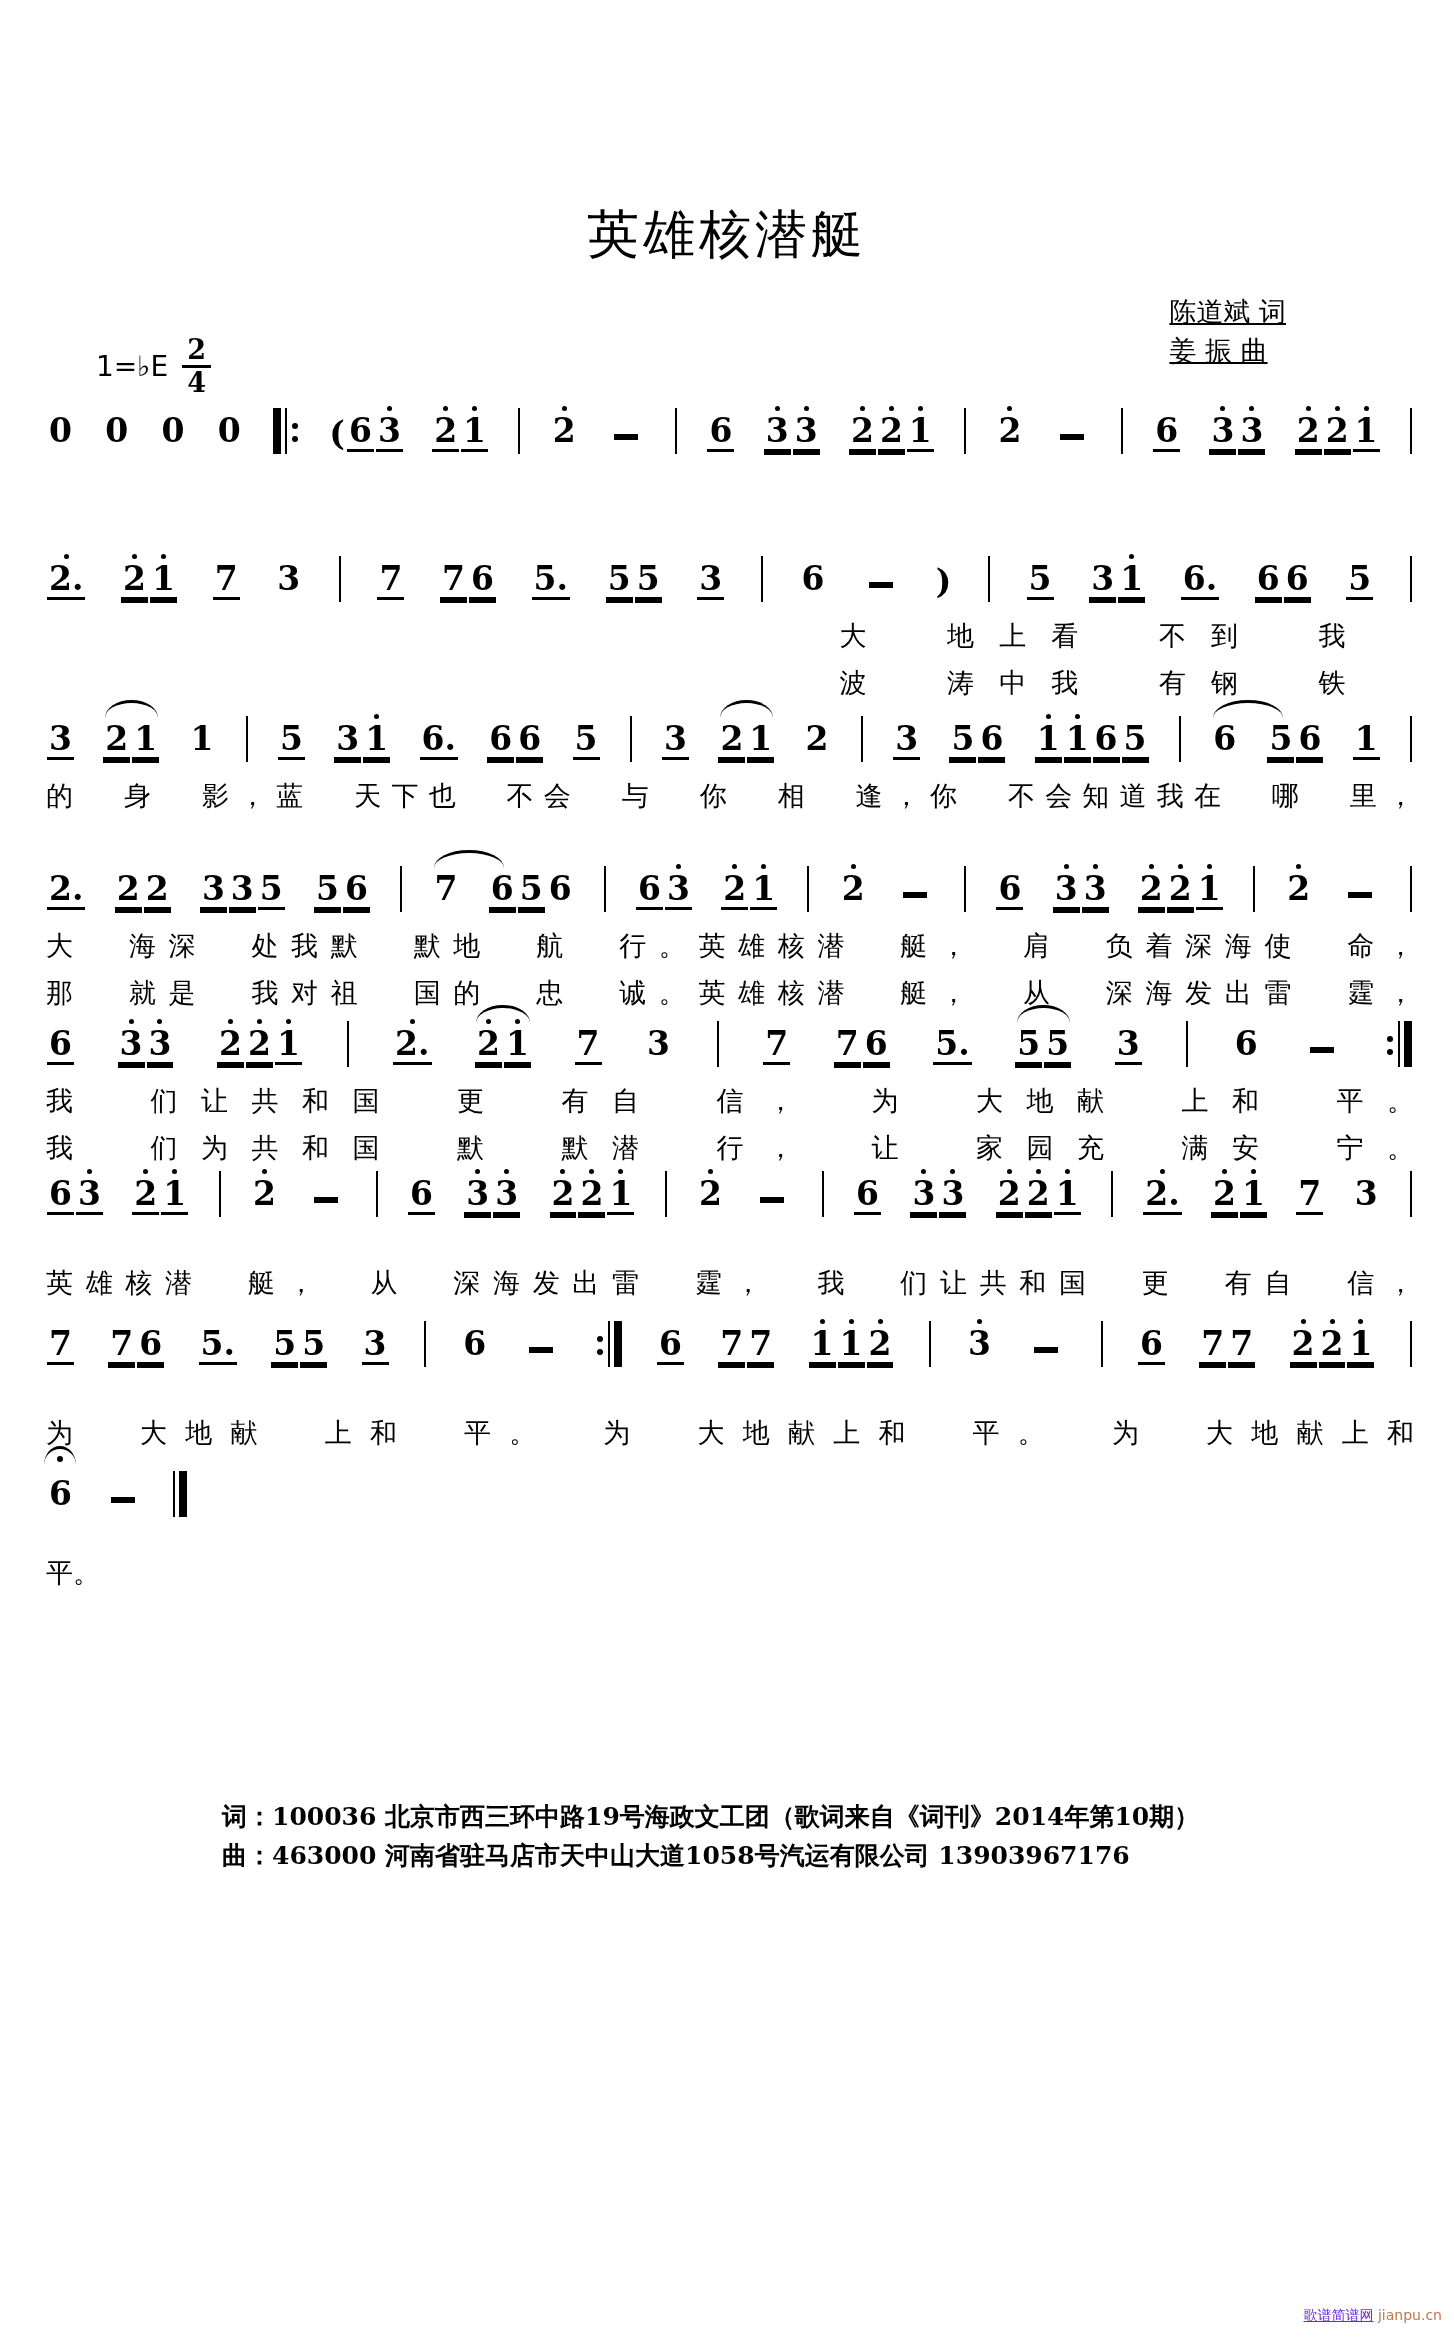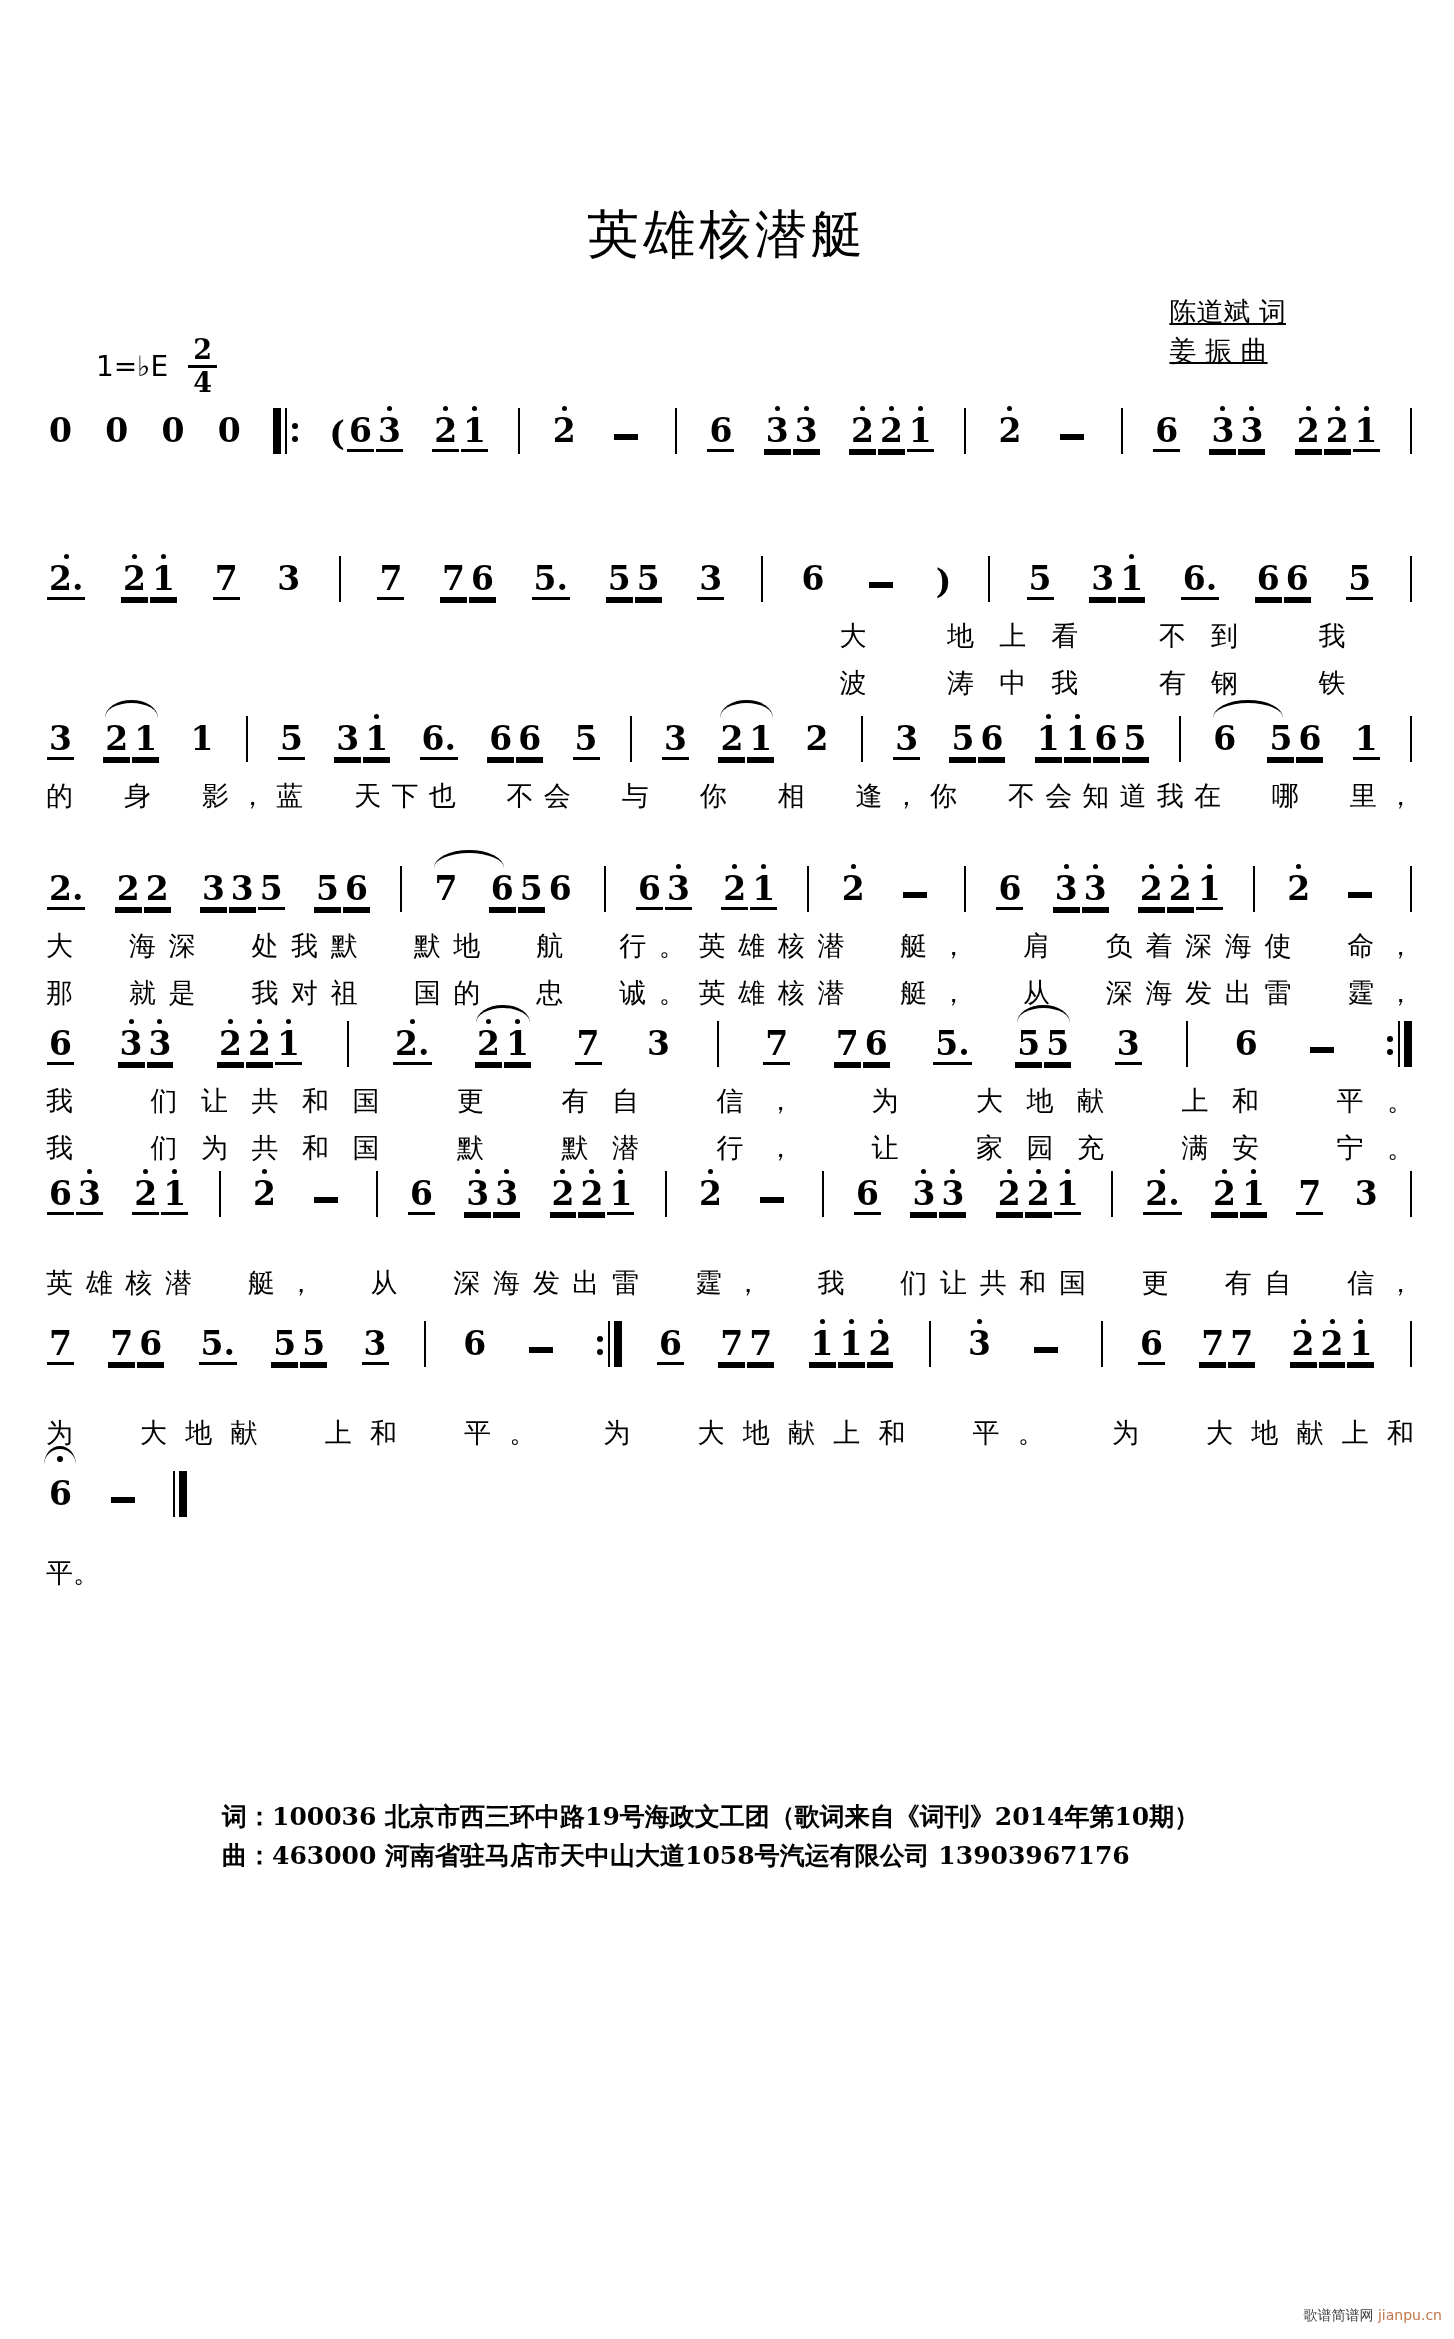--- a/index.html
+++ b/index.html
@@ -3,21 +3,21 @@
 <meta charset="utf-8">
 <style>
   html,body{margin:0;padding:0;background:#e8e8e8;}
   .page{position:relative;width:1454px;height:2339px;background:#ffffff;margin:0 auto;
         font-family:"DejaVu Serif",serif;color:#000;overflow:hidden;}
   
   .title{position:absolute;top:200px;left:0;width:100%;text-align:center;
          font-size:52px;font-weight:400;letter-spacing:4px;}
   .credits{position:absolute;top:292px;right:168px;text-align:left;
            font-size:27px;line-height:1.45;text-decoration:underline;}
-  .keyblock{position:absolute;left:96px;top:336px;display:flex;align-items:center;gap:20px;}
+  .keyblock{position:absolute;left:96px;top:336px;display:flex;align-items:center;gap:14px;}
   .keysig{font-size:28px;font-family:"DejaVu Sans",sans-serif;}
   .timesig{display:inline-flex;flex-direction:column;align-items:center;
            font-size:27px;font-weight:700;line-height:1.05;}
   .timesig .ts-top{border-bottom:3px solid #000;padding:0 5px 1px;}
   .timesig .ts-bot{padding-top:1px;}
   
   .system{position:absolute;left:46px;right:40px;}
   .sys1{top:392px}.sys2{top:540px}.sys3{top:700px}.sys4{top:850px}
   .sys5{top:1005px}.sys6{top:1155px}.sys7{top:1305px}.sys8{top:1455px}
   .notation{display:flex;justify-content:space-between;align-items:flex-end;min-height:66px;}
@@ -48,21 +48,21 @@
   
   .lyric{font-size:27px;line-height:1.3;margin-top:12px;text-align:justify;text-align-last:justify;
          word-spacing:22px;font-family:"DejaVu Serif",serif;}
   .sys2 .lyric{margin-left:58%;margin-right:5%;}
   .sys6 .lyric,.sys7 .lyric{margin-top:44px;}
   .sys8 .lyric{text-align:left;text-align-last:left;word-spacing:0;margin-top:34px;}
   
   .footer{position:absolute;left:222px;top:1798px;font-size:25px;line-height:1.55;font-weight:bold;}
   .watermark{position:absolute;right:12px;bottom:14px;font-size:14px;
              font-family:"DejaVu Sans",sans-serif;}
-  .wm-site{color:#404040;}
+  .wm-site{color:#6d28d9;text-decoration:underline;}
   .wm-domain{color:#c4764a;}
 </style>
 </head>
 <body>
 
 <div class="page">
   <div class="title">英雄核潜艇</div>
 
   <div class="credits">
     <div>陈道斌 词</div>

